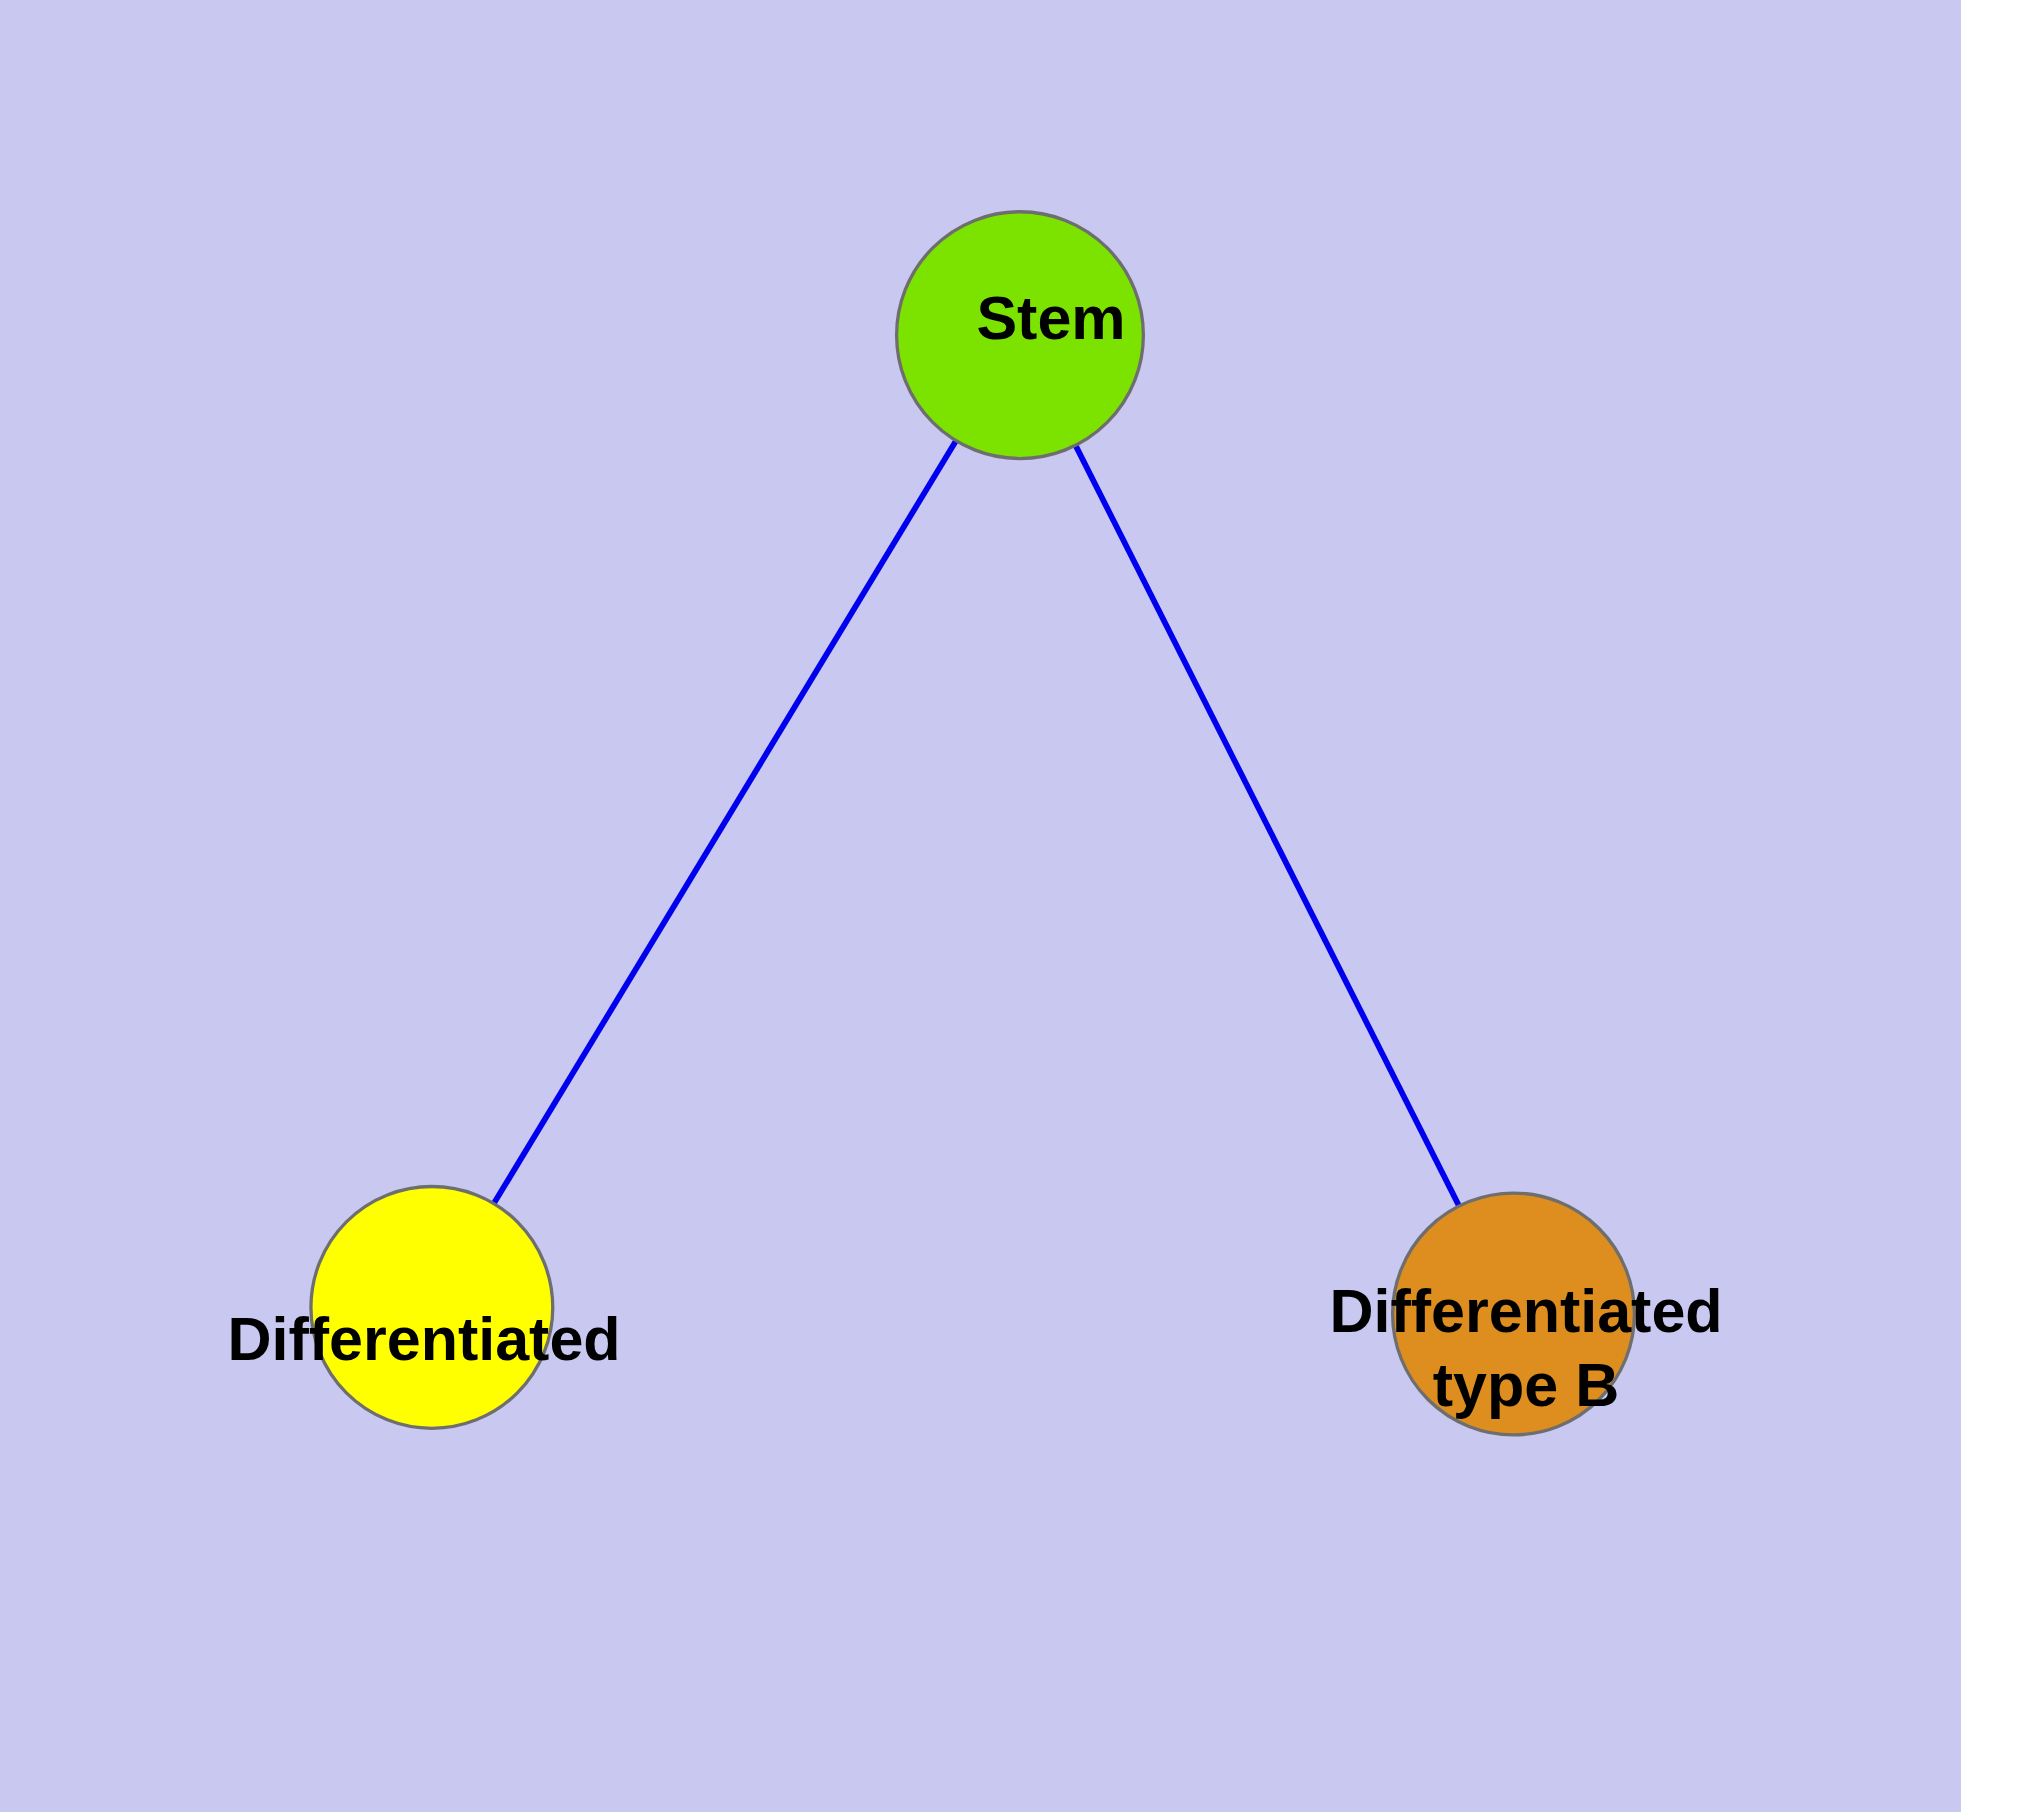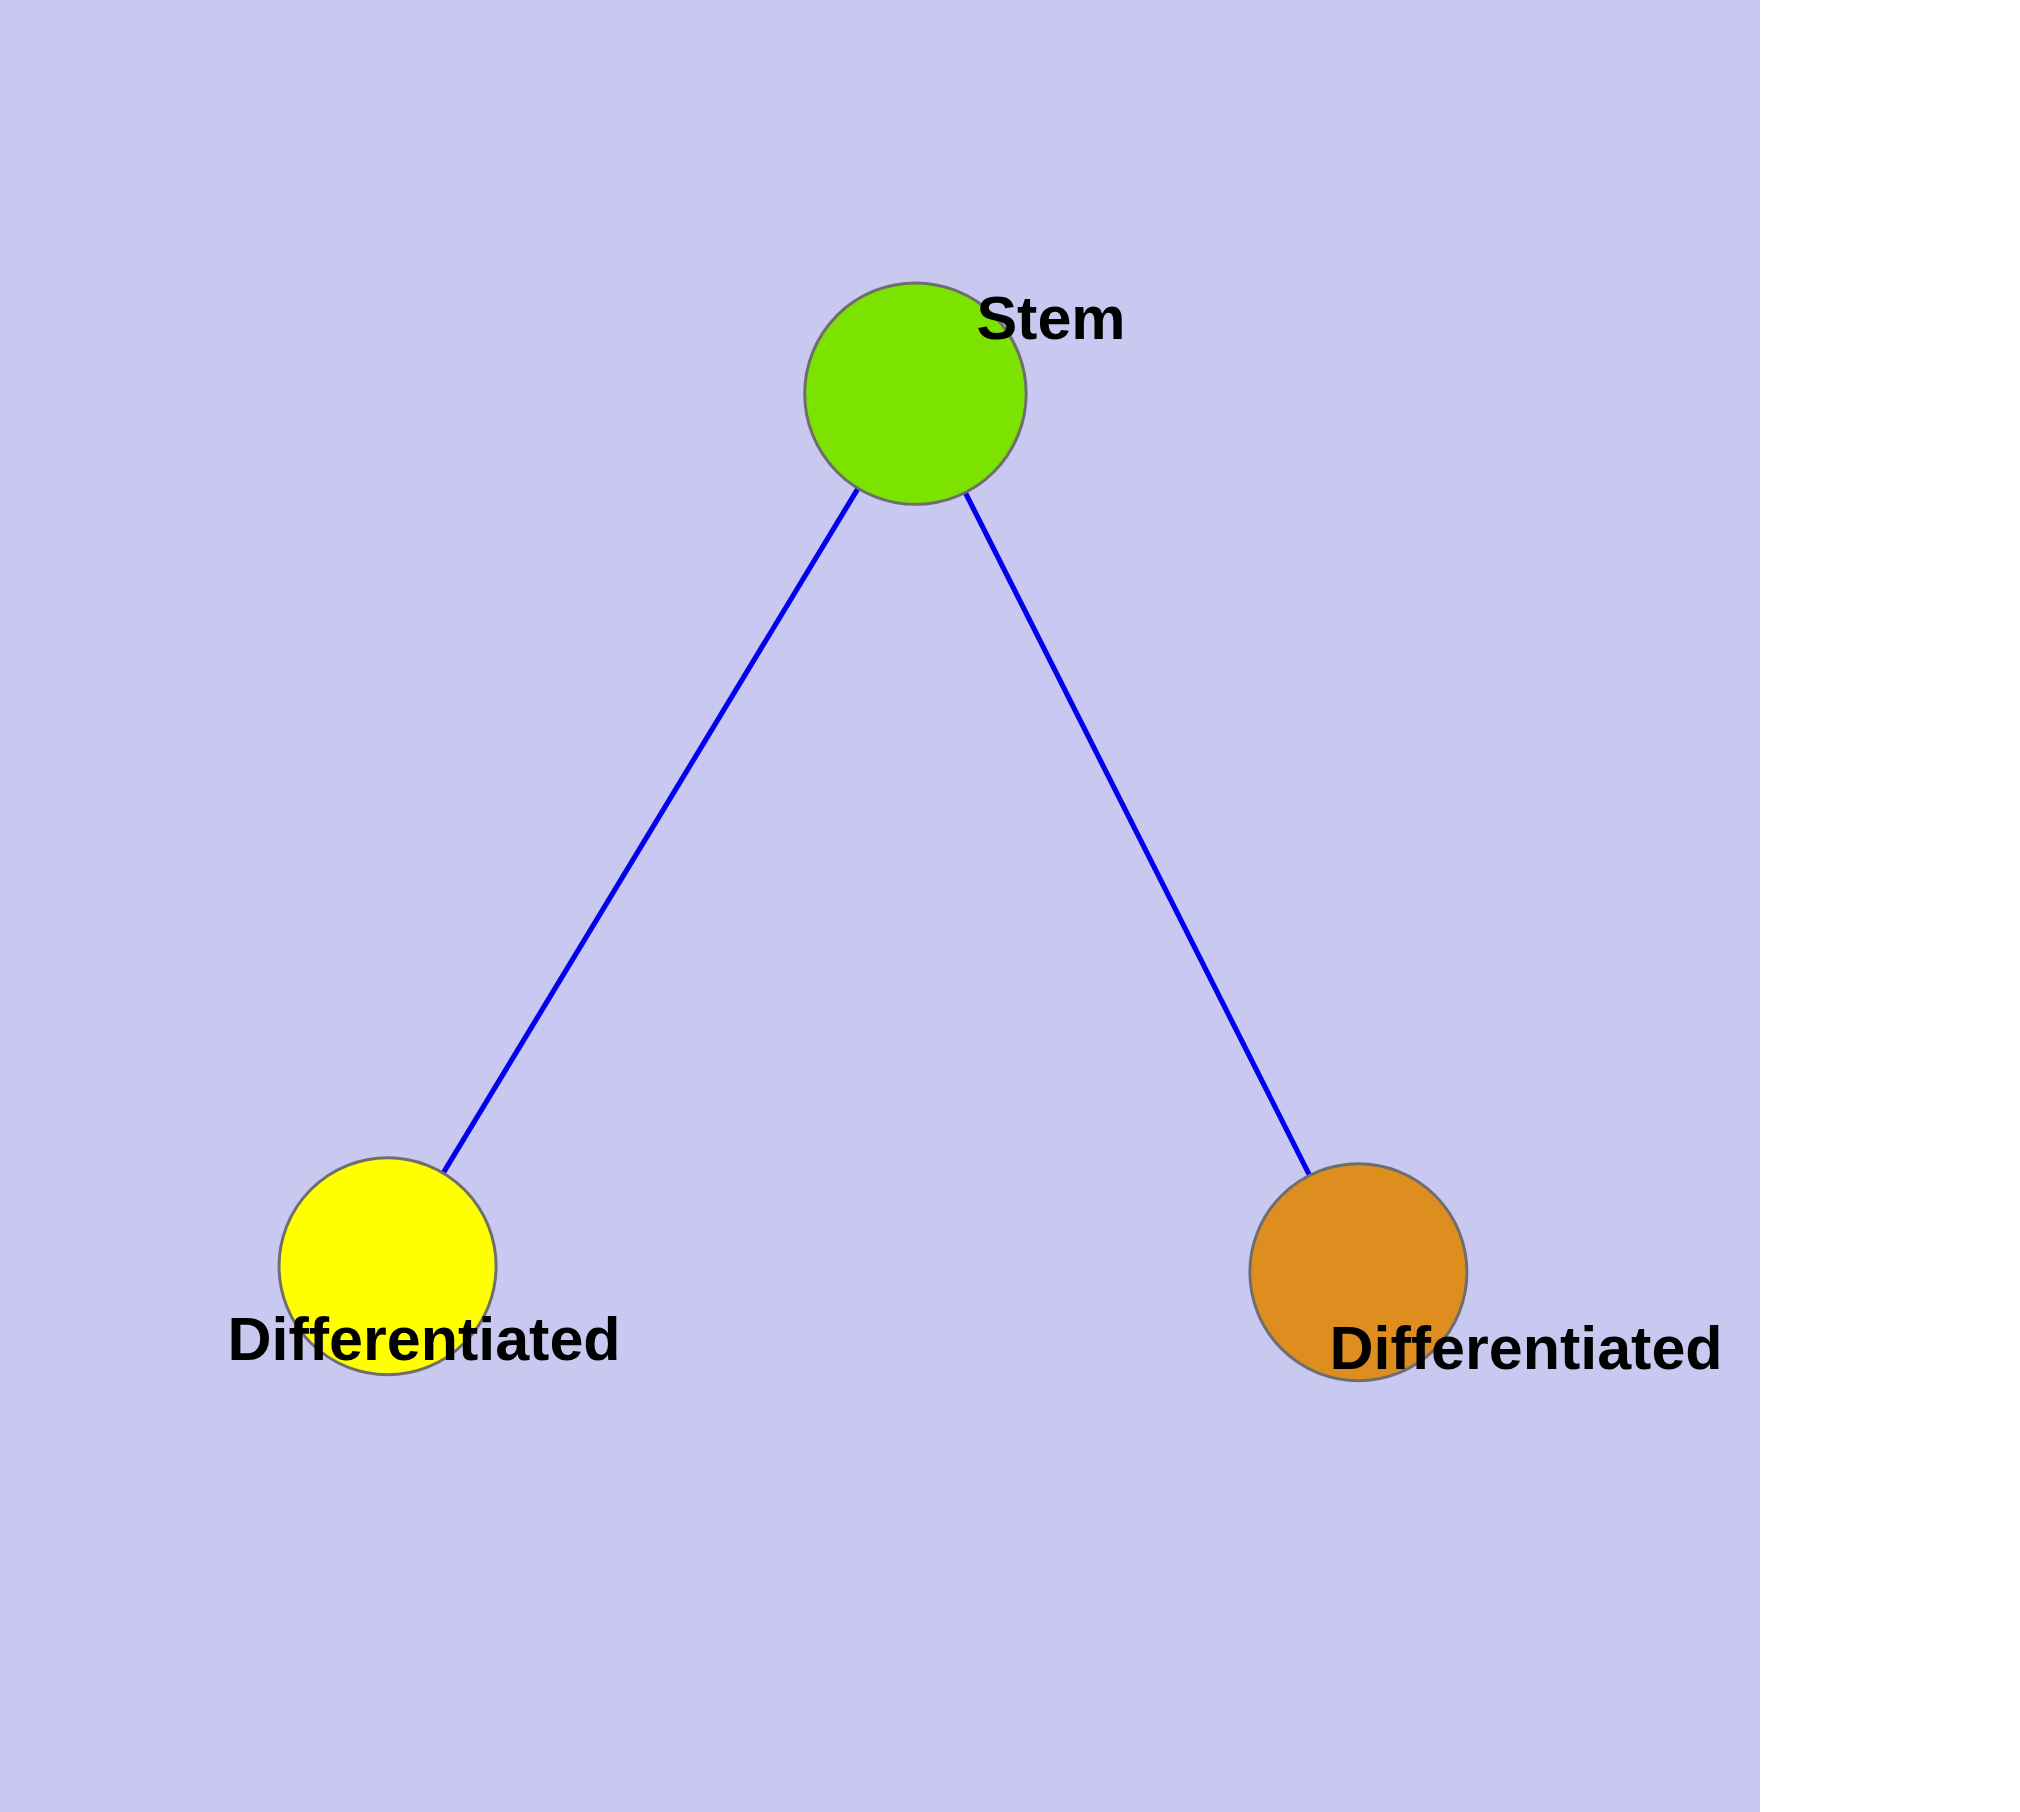--- a/index.html
+++ b/index.html
@@ -4,21 +4,21 @@
 <style>
   html, body {
     margin: 0;
     padding: 0;
   }
   body {
     font-family: "Liberation Sans", sans-serif;
   }
   .canvas {
     position: relative;
-    width: 1760px;
+    width: 1961px;
     height: 1812px;
     overflow: hidden;
   }
   .canvas svg {
     position: absolute;
     top: 0;
     left: 0;
     width: 100%;
     height: 100%;
   }
@@ -58,15 +58,16 @@
   <div class="node-label" style="left:1051px; top:318px;">
     <span class="line">Stem</span>
   </div>
 
   <div class="node-label" style="left:424px; top:1339px;">
     <span class="line">Differentiated</span>
   </div>
 
   <div class="node-label" style="left:1526px; top:1348px;">
     <span class="line">Differentiated</span>
+    <span class="line">type B</span>
   </div>
 </div>
 
 
 </body></html>

